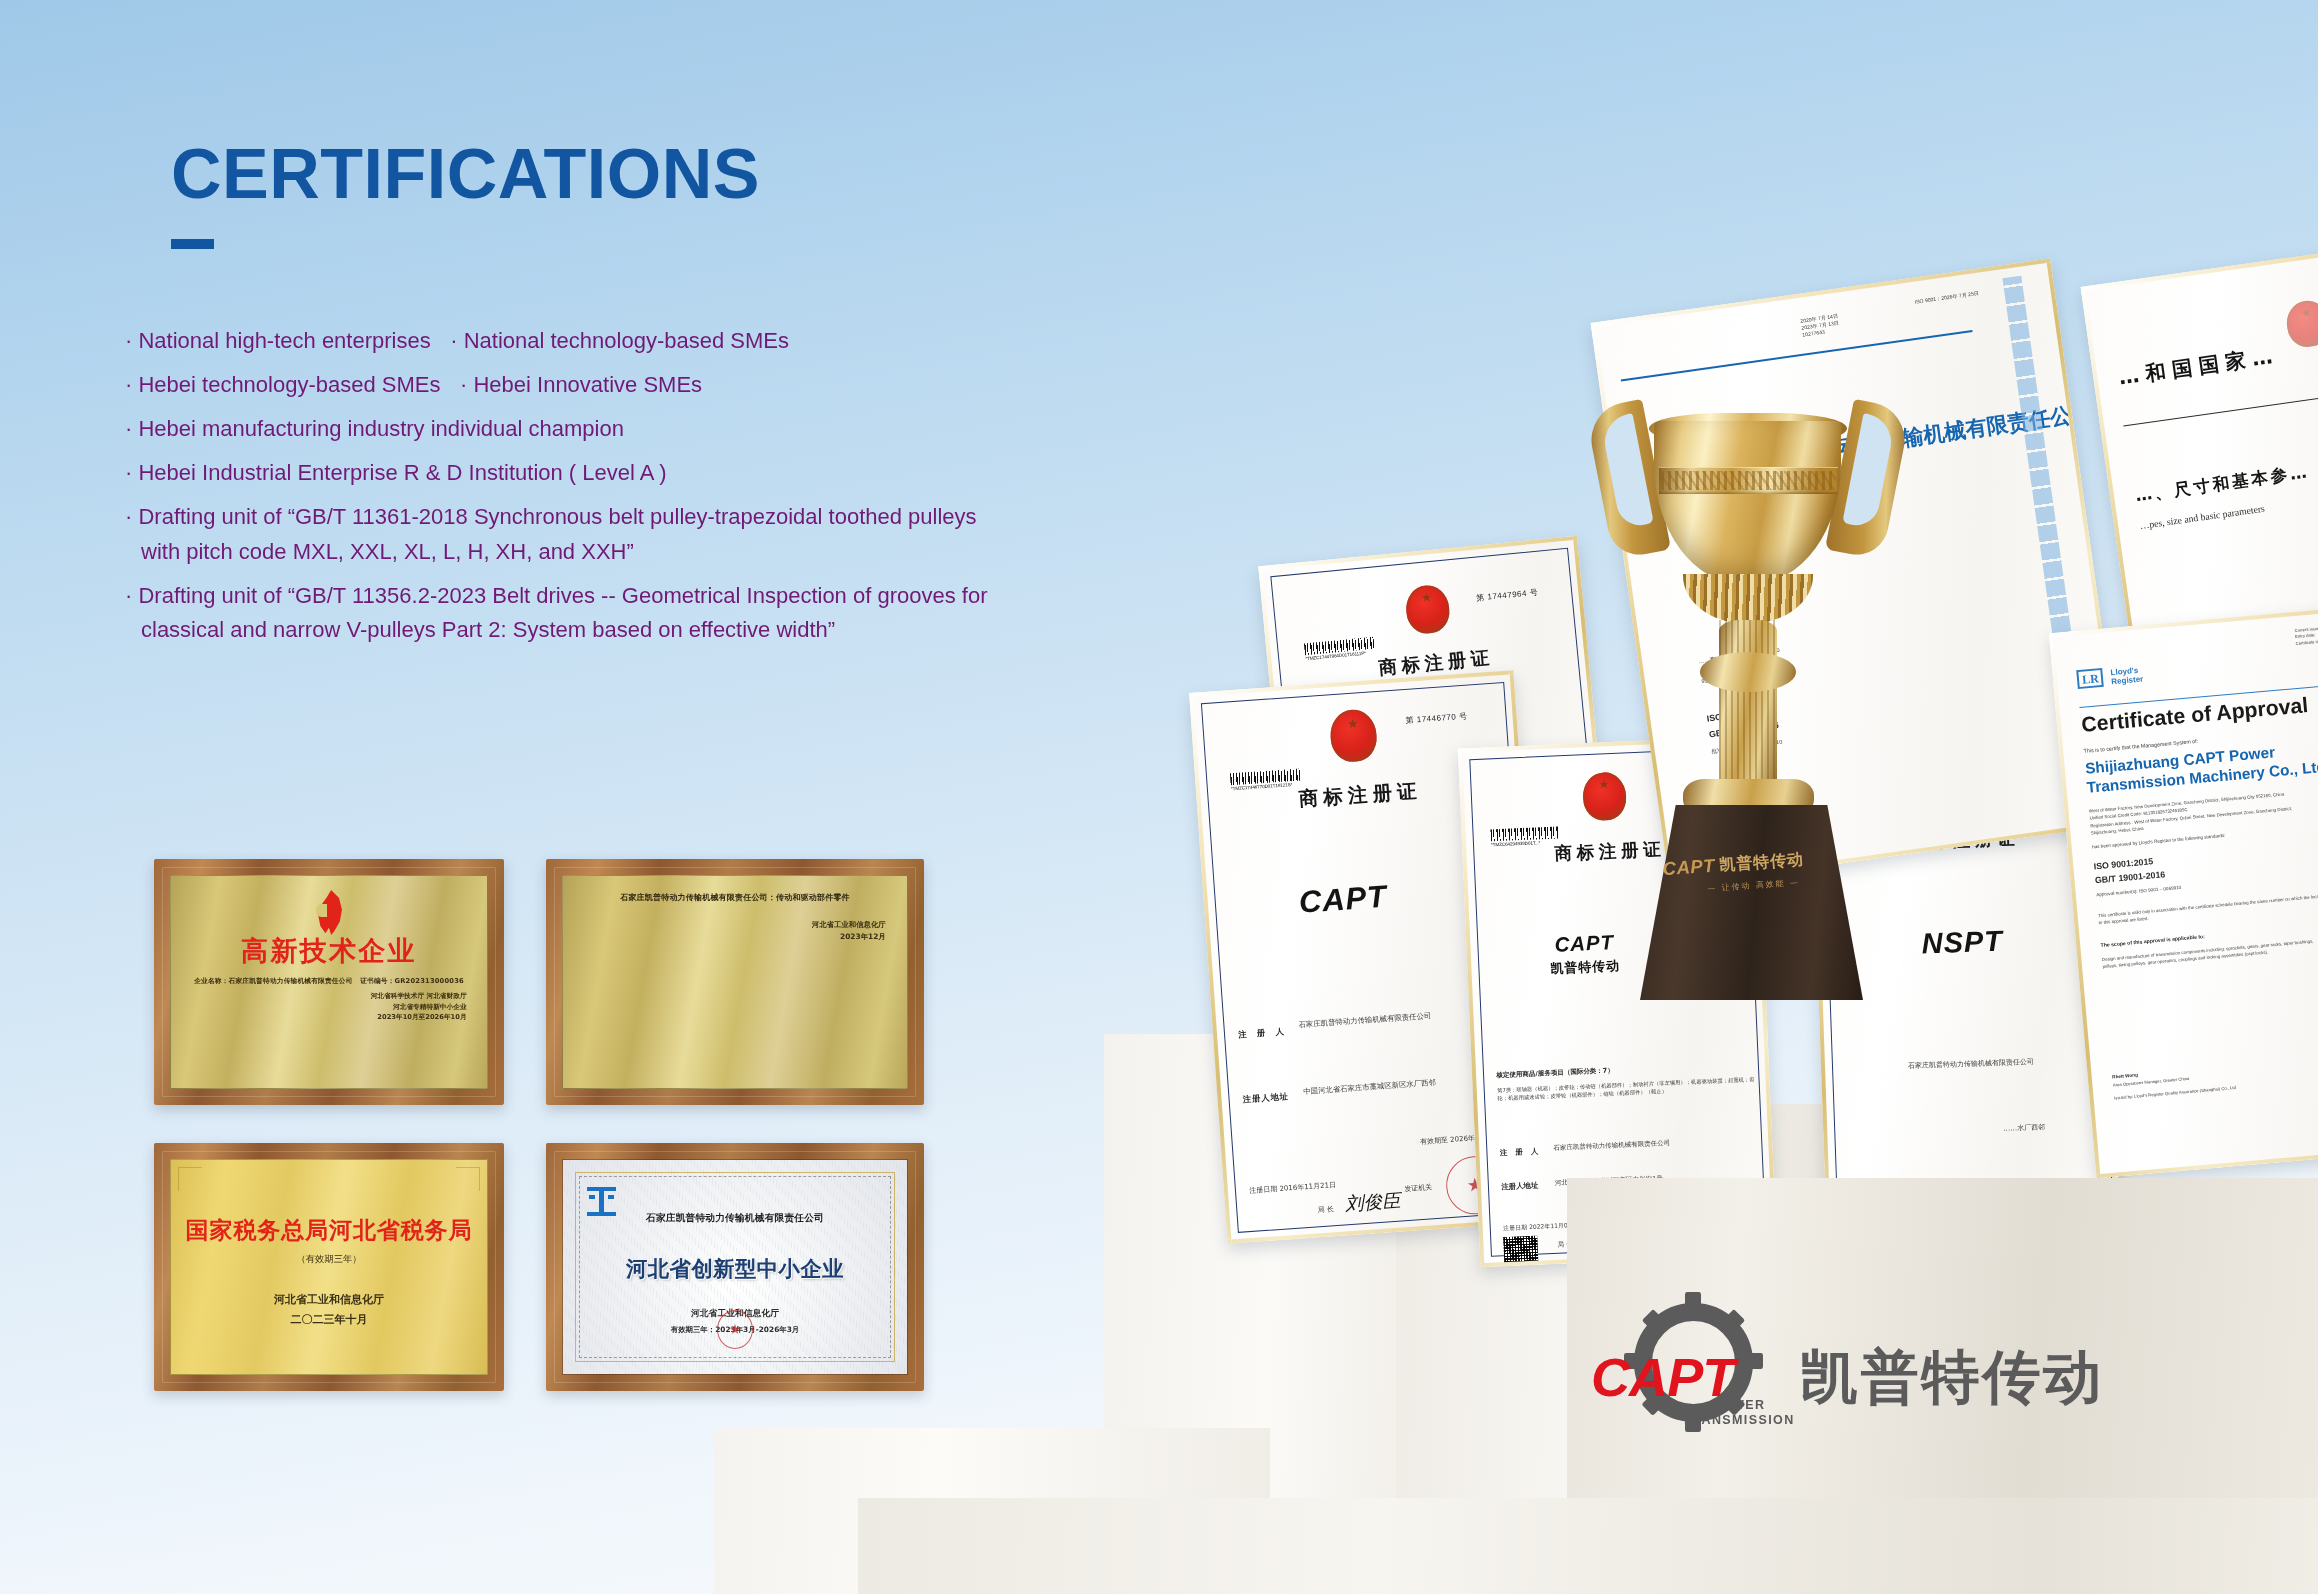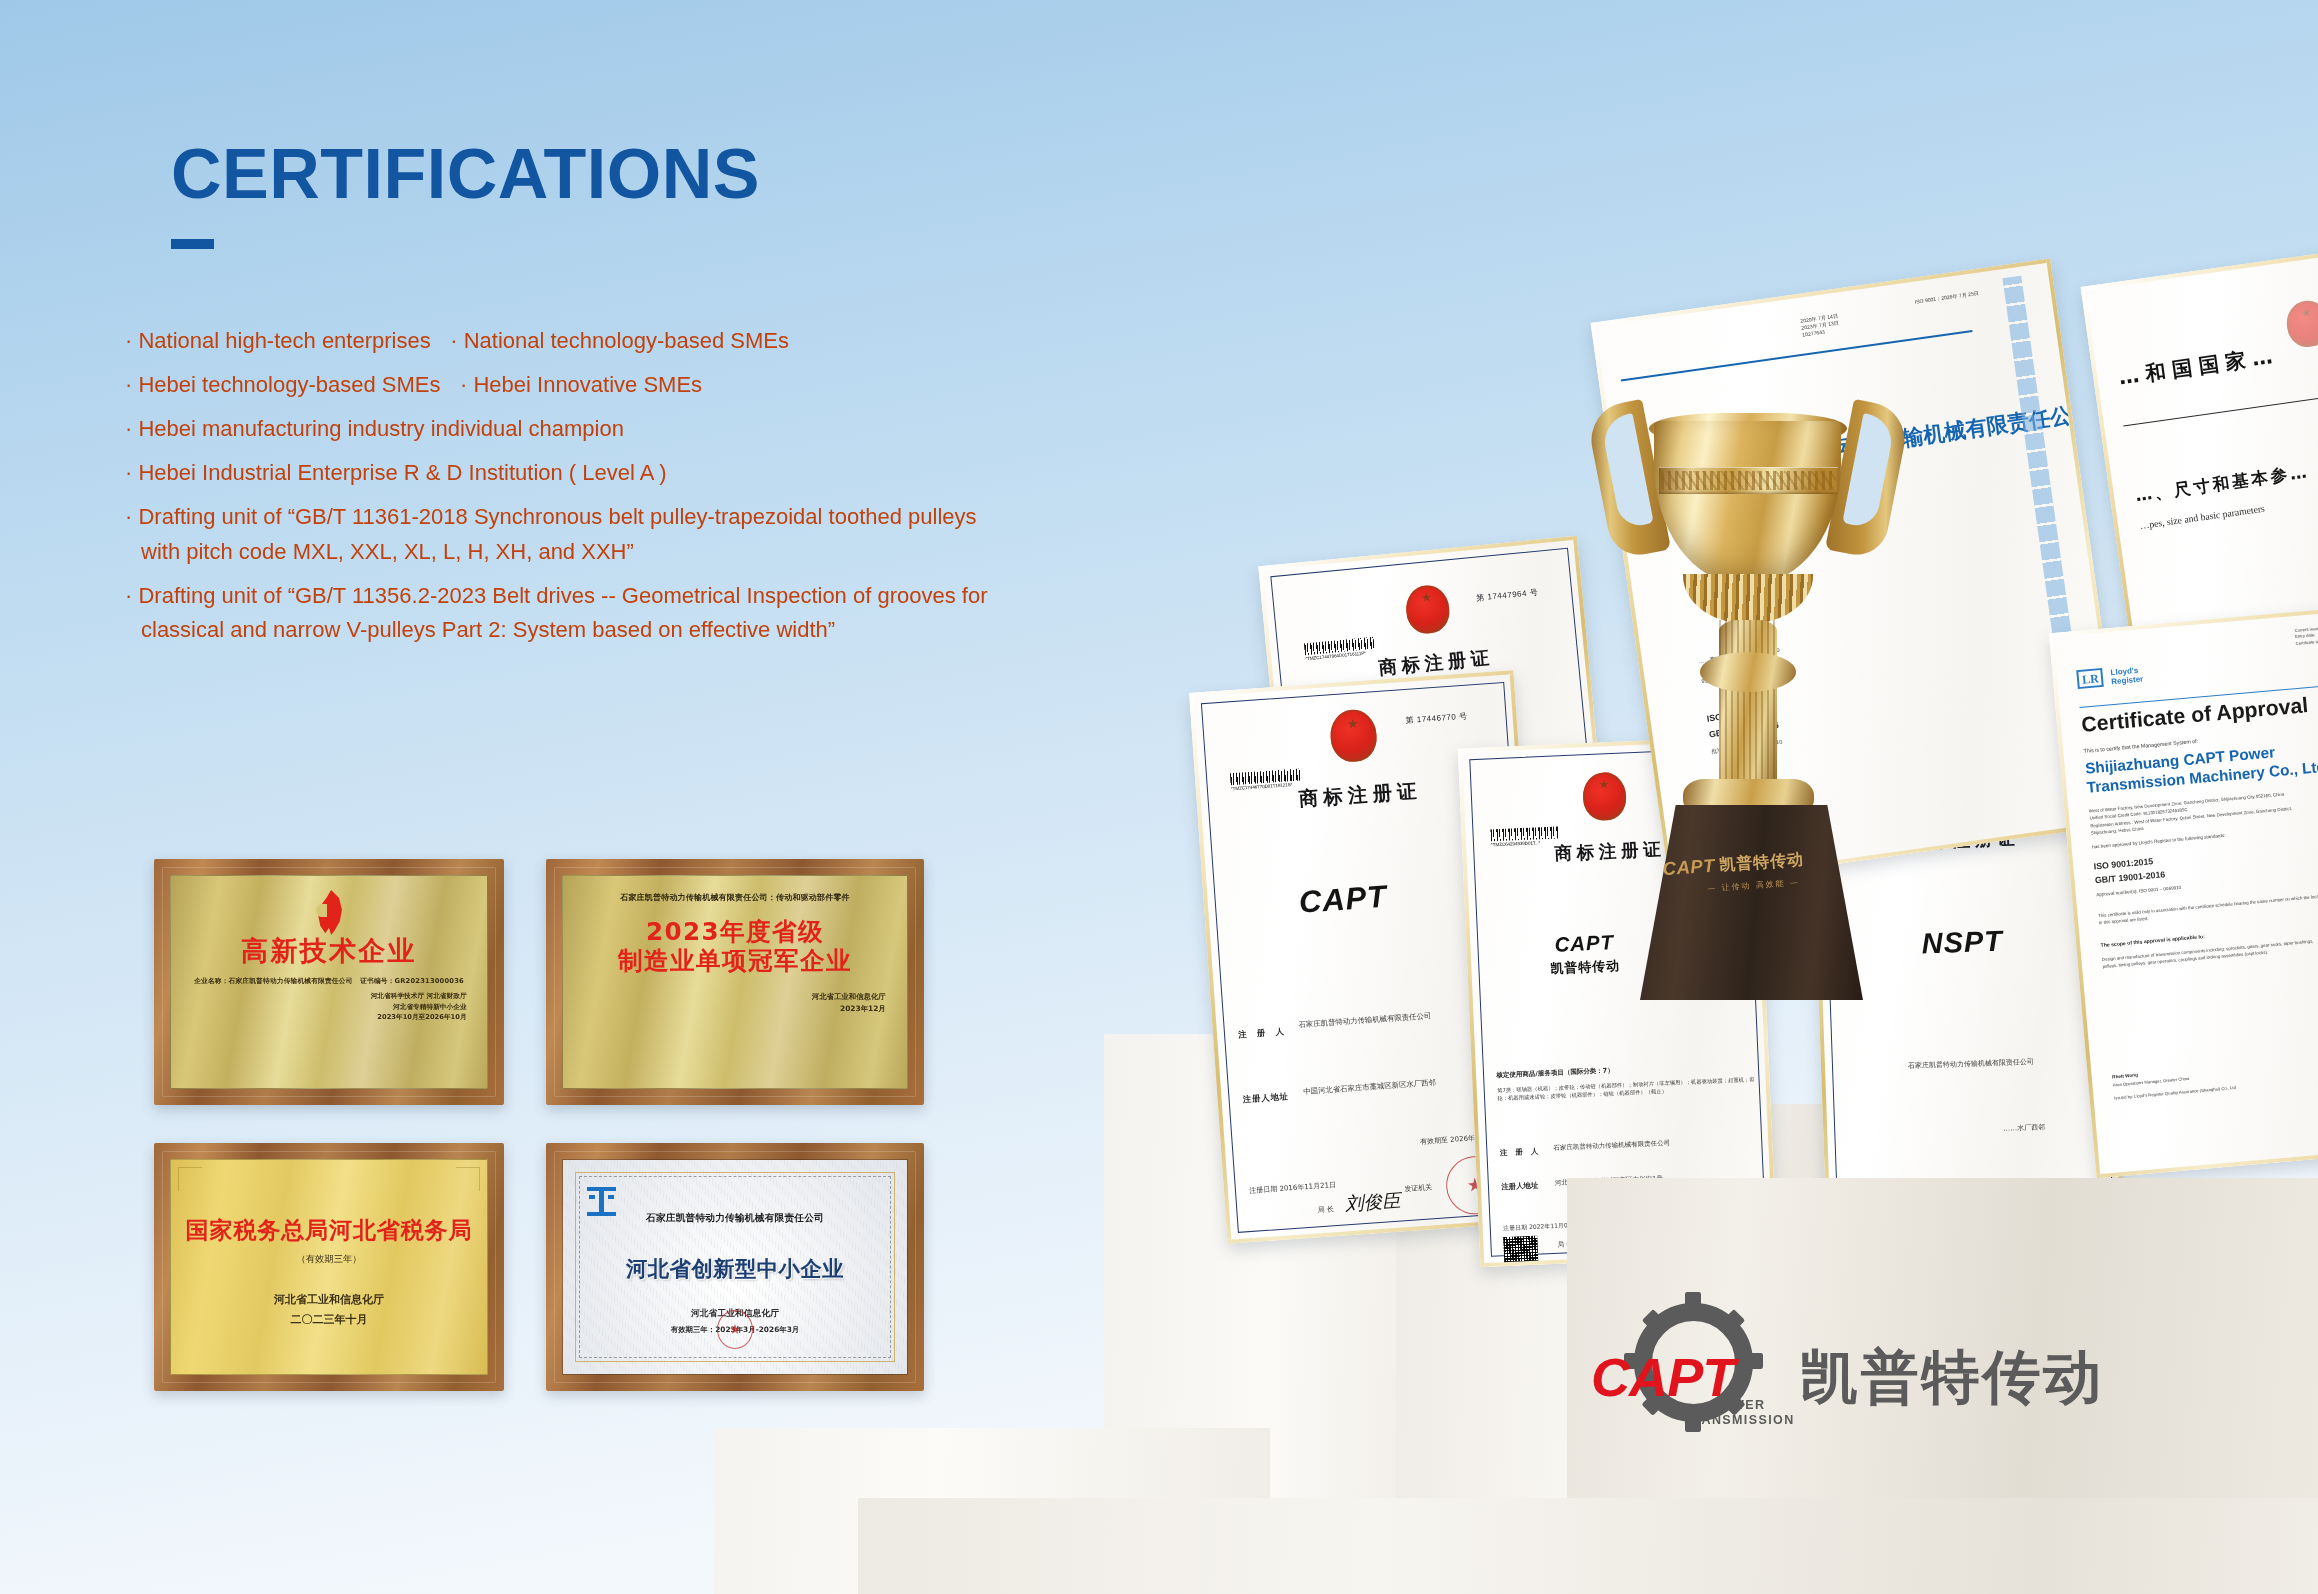--- a/index.html
+++ b/index.html
@@ -15,21 +15,21 @@
     font-family:"Liberation Sans", sans-serif;
     font-weight:bold; font-size:70px; letter-spacing:0.5px;
     color:#1255a0; line-height:1;
   }
   #title-underline { margin-top:30px; width:43px; height:10.2px; background:#1255a0; }
 
   
   #cert-list { position:absolute; left:125px; top:330px; width:1011px; }
   .cert-line {
     font-family:"Liberation Sans", sans-serif;
-    font-size:22px; color:#c2410c; line-height:1.0;
+    font-size:22px; color:#701a75; line-height:1.0;
     margin-bottom:22px; white-space:nowrap;
   }
   .cert-line.cont { padding-left:16px; margin-top:-9.3px; }
   .cert-line .seg2 { display:inline-block; margin-left:19.5px; }
 
   
   #plaques { position:absolute; left:154px; top:859px; width:770px; }
   .plaque {
     position:absolute;
     box-shadow:0 4.6px 12px rgba(60,70,90,.24);
@@ -299,24 +299,20 @@
           <div>2023年10月至2026年10月</div>
         </div>
       </div>
     </div>
   </div>
 
   <div class="plaque" id="plq2">
     <div class="pframe">
       <div class="pinner gold-plate">
         <div class="p2-head zh">石家庄凯普特动力传输机械有限责任公司：传动和驱动部件零件</div>
-        <div class="p2-title zh pl-red">
-          <div>2023年度省级</div>
-          <div>制造业单项冠军企业</div>
-        </div>
         <div class="p2-auth zh">
           <div>河北省工业和信息化厅</div>
           <div>2023年12月</div>
         </div>
       </div>
     </div>
   </div>
 
   <div class="plaque" id="plq3">
     <div class="pframe">

